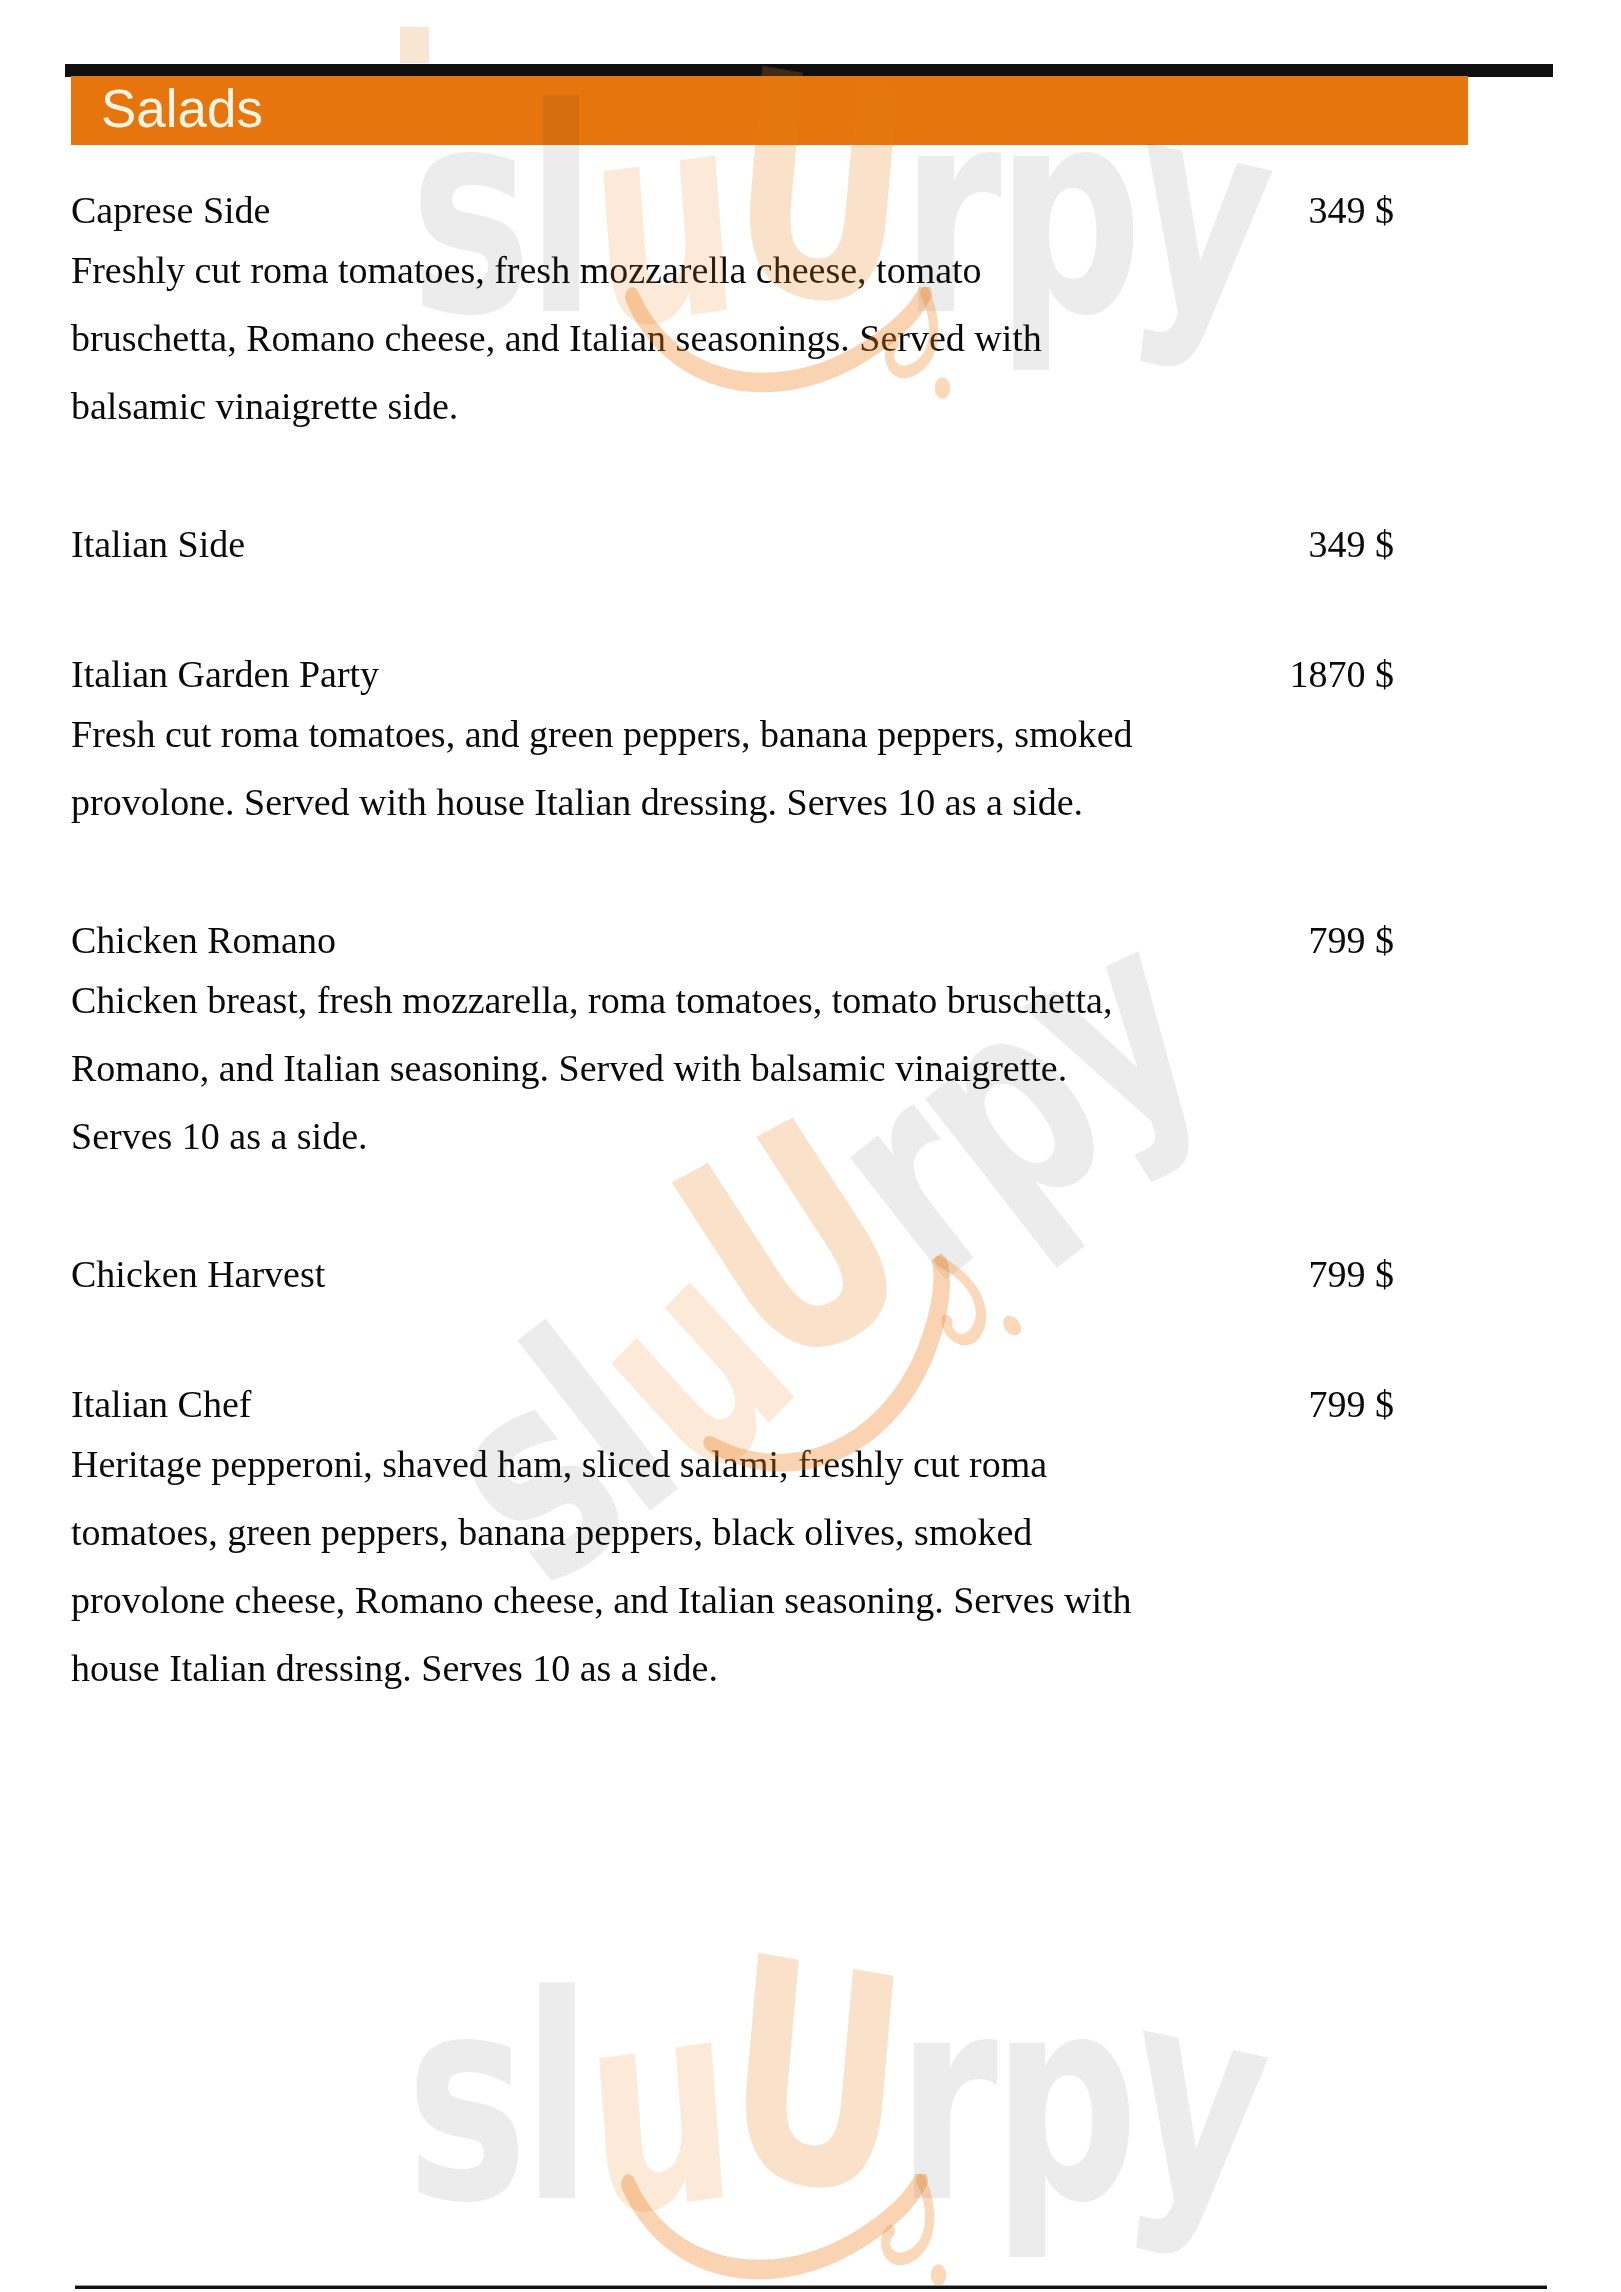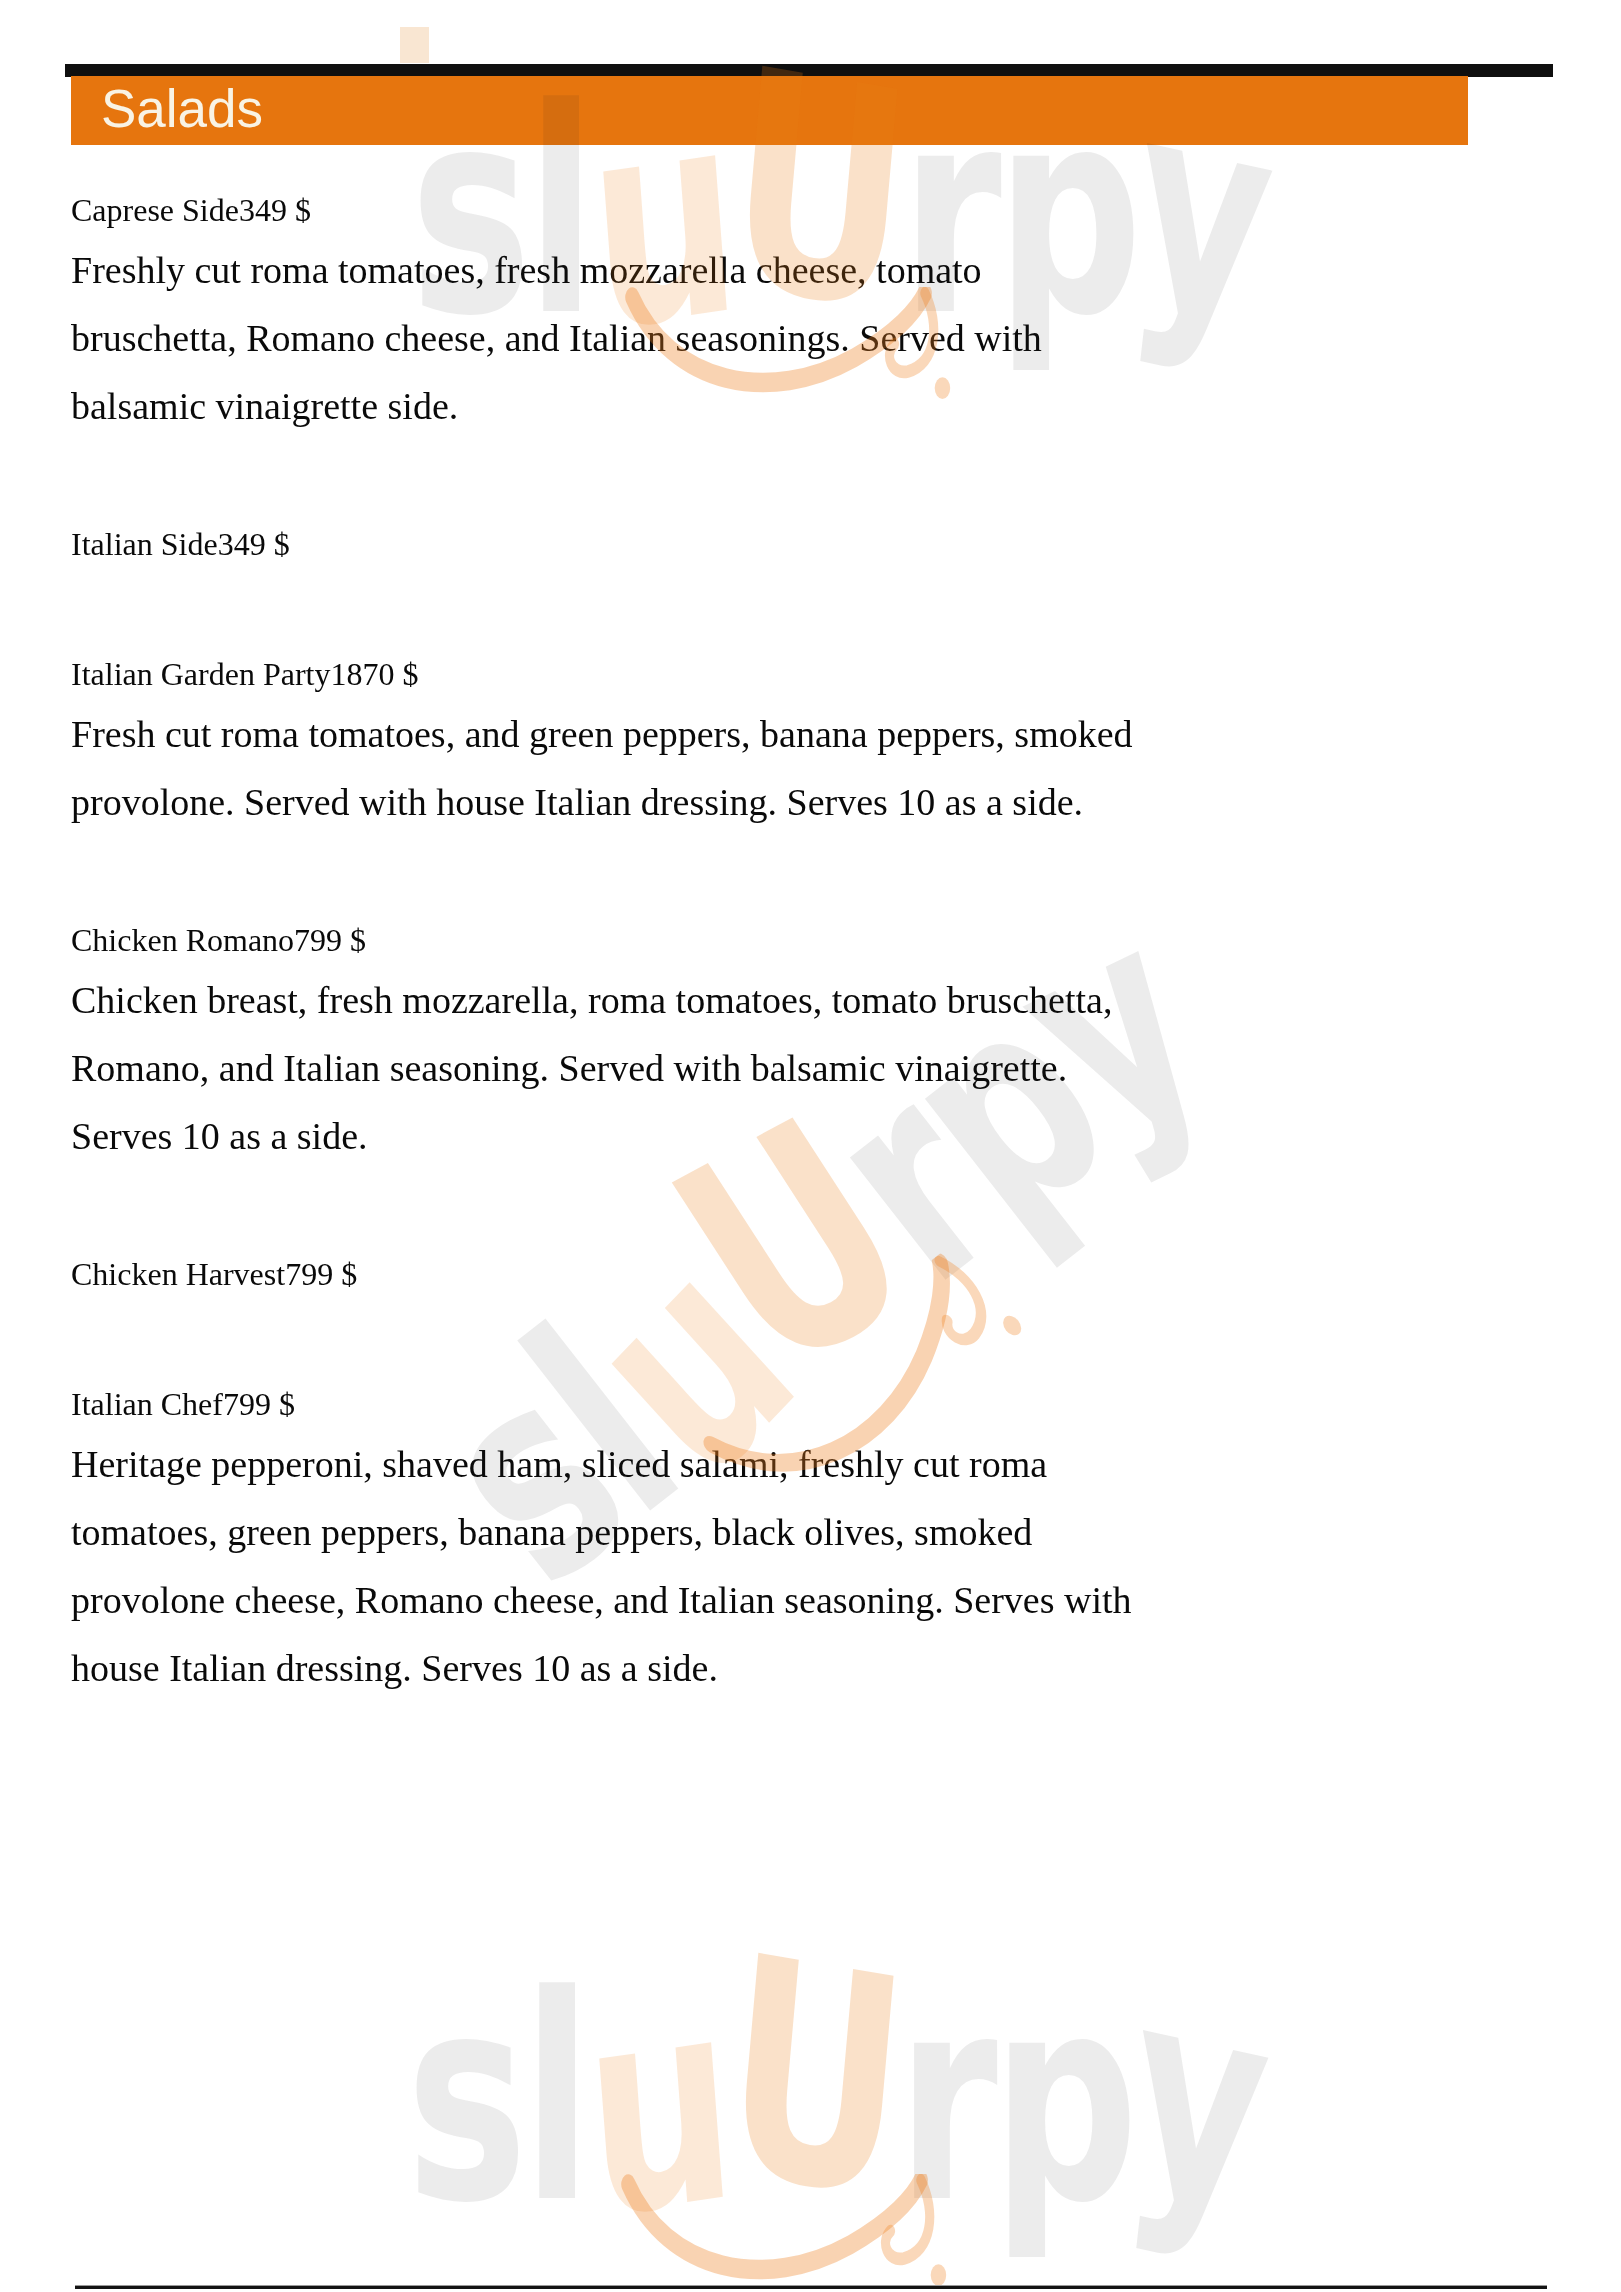--- a/index.html
+++ b/index.html
@@ -33,22 +33,22 @@
   }
 
   
   .menu {
     position:absolute; left:71px; top:184px;
     width:1323px;
     z-index:2;
   }
   .item { margin-bottom:78px; }
   .item-head {
-    display:flex; justify-content:flex-start; align-items:baseline;
-    font-size:32px; line-height:52px;
+    display:flex; justify-content:space-between; align-items:baseline;
+    font-size:38px; line-height:52px;
   }
   .item-name  { }
   .item-price { text-align:right; white-space:nowrap; }
   .item-desc {
     font-size:38px; line-height:68px;
     white-space:pre-line;
     width:1255px;
   }
 
   

